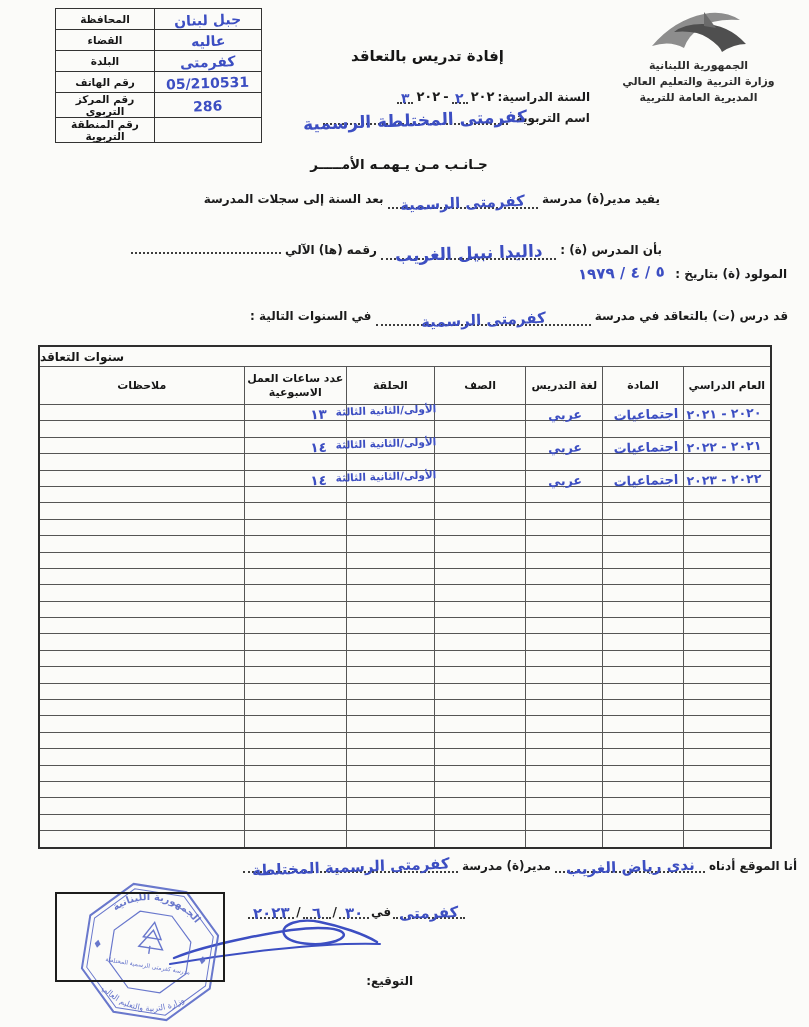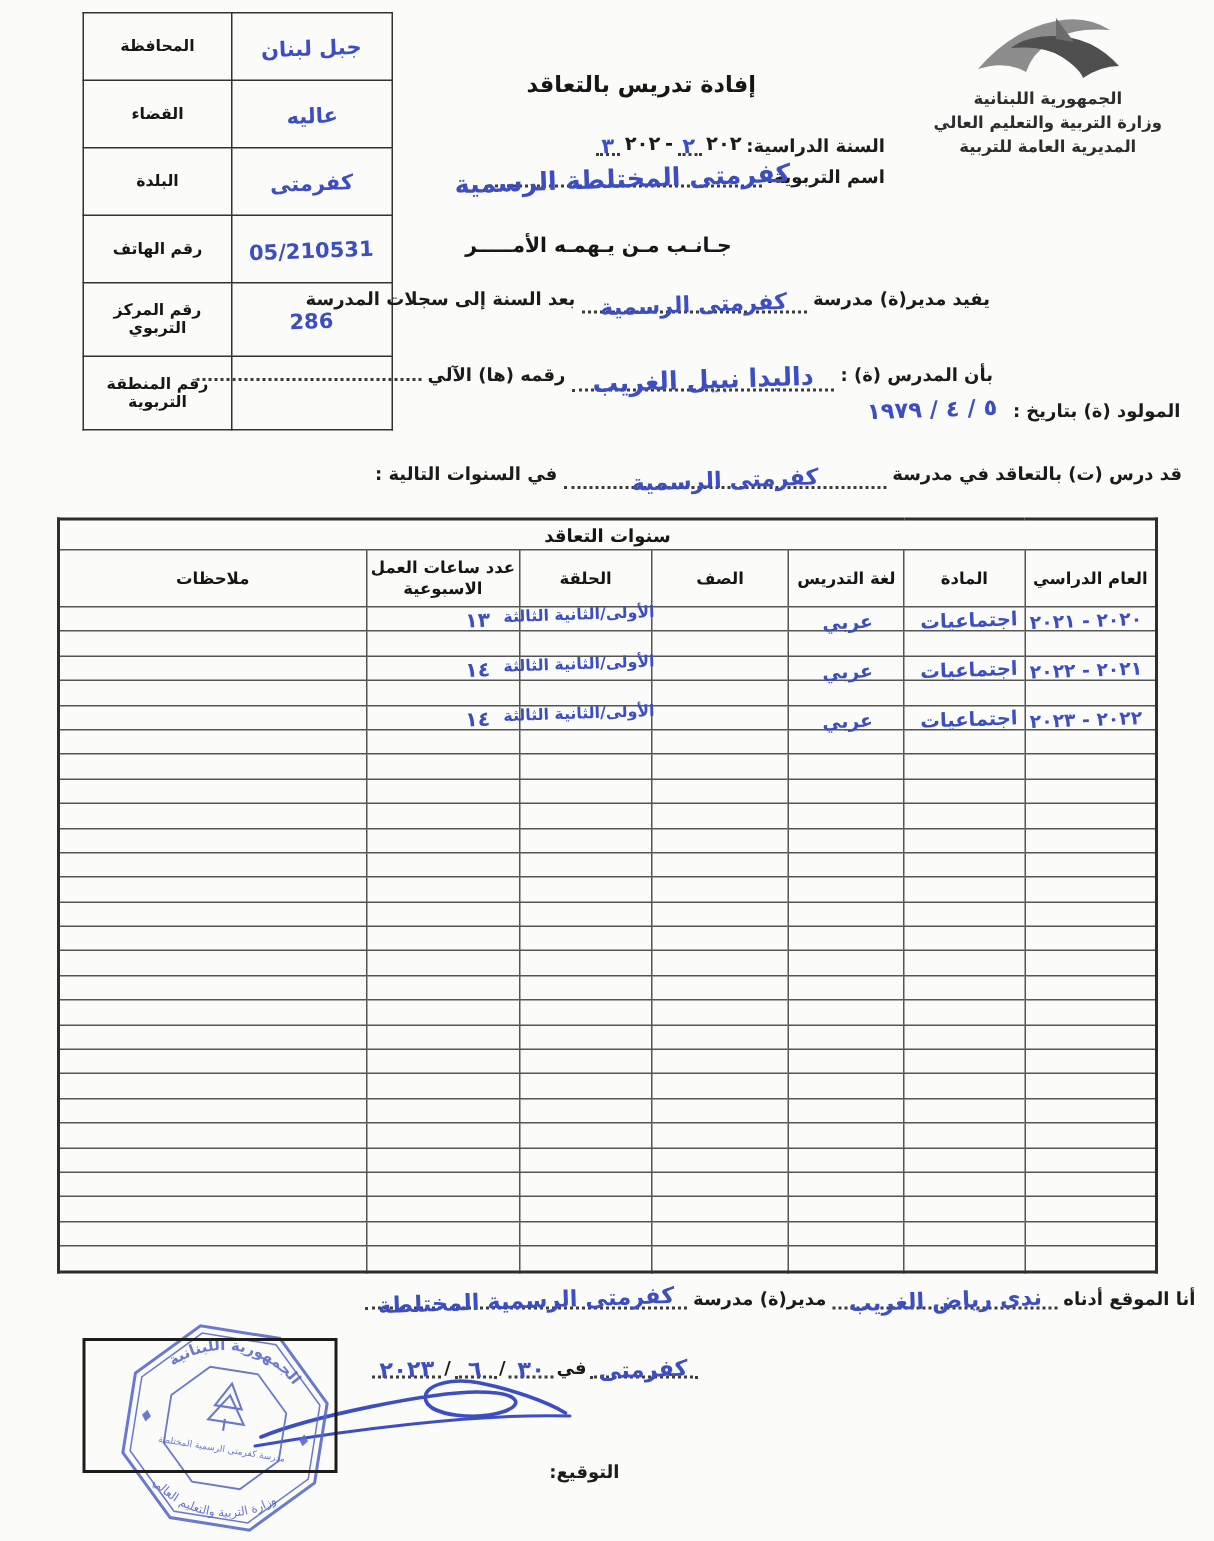--- a/index.html
+++ b/index.html
@@ -20,21 +20,21 @@
   
   .blank{
     display:inline-flex;justify-content:center;align-items:flex-end;
     border-bottom:2px dotted #3d3d3d;vertical-align:baseline;
     height:15px;position:relative;
   }
   .blank .hw{position:relative;top:5px;font-size:15px;}
 
   
   .info-table{left:55px;top:8px;border-collapse:collapse;table-layout:fixed;}
-  .info-table td{border:1px solid #333;height:20px;padding:12px 3px;}
+  .info-table td{border:1px solid #333;height:20px;padding:0 3px;}
   .info-table .lbl{width:92px;font-size:10.5px;font-weight:700;text-align:center;}
   .info-table .val{width:100px;text-align:center;}
   .info-table .val .hw{font-size:14px;}
 
   
   .gov{right:18px;top:6px;width:185px;text-align:center;}
   .gov .line{font-size:11px;font-weight:700;color:#2d2d2d;line-height:1.45;}
 
   .doc-title{left:320px;top:47px;width:215px;text-align:center;
     font-size:15px;font-weight:700;letter-spacing:.5px;}
@@ -62,21 +62,21 @@
   .l2 .blank-name .hw{font-size:17px;}
   .l2 .blank-empty{width:150px;}
   .l3 .hw{font-size:15px;margin-right:6px;}
   .l4 .blank{width:215px;}
 
   
   .table-wrap{left:38px;top:345px;width:734px;}
   table.contract{width:734px;border-collapse:collapse;table-layout:fixed;
     border:2px solid #2e2e2e;}
   table.contract th,table.contract td{border:1px solid #555;padding:0;}
-  .t-title{height:19px;font-size:12px;font-weight:700;text-align:center;}
+  .t-title{height:19px;font-size:12px;font-weight:700;text-align:left;}
   .t-head th{height:37px;font-size:11px;font-weight:700;text-align:center;line-height:1.25;}
   table.contract td{height:15.4px;}
 
   .entries-layer{position:absolute;left:0;top:58px;width:734px;height:100px;pointer-events:none;}
   .entry{position:absolute;right:0;left:0;height:33px;}
   .entry .hw{position:absolute;font-size:12.5px;}
   .e-year{left:640px;width:92px;text-align:center;top:3px;}
   .e-subject{left:558px;width:100px;text-align:center;top:4px;font-size:13px !important;}
   .e-lang{left:493px;width:68px;text-align:center;top:4px;}
   .e-cycle{left:294px;width:108px;text-align:center;top:1px;font-size:10.5px !important;line-height:13px;white-space:normal !important;}

